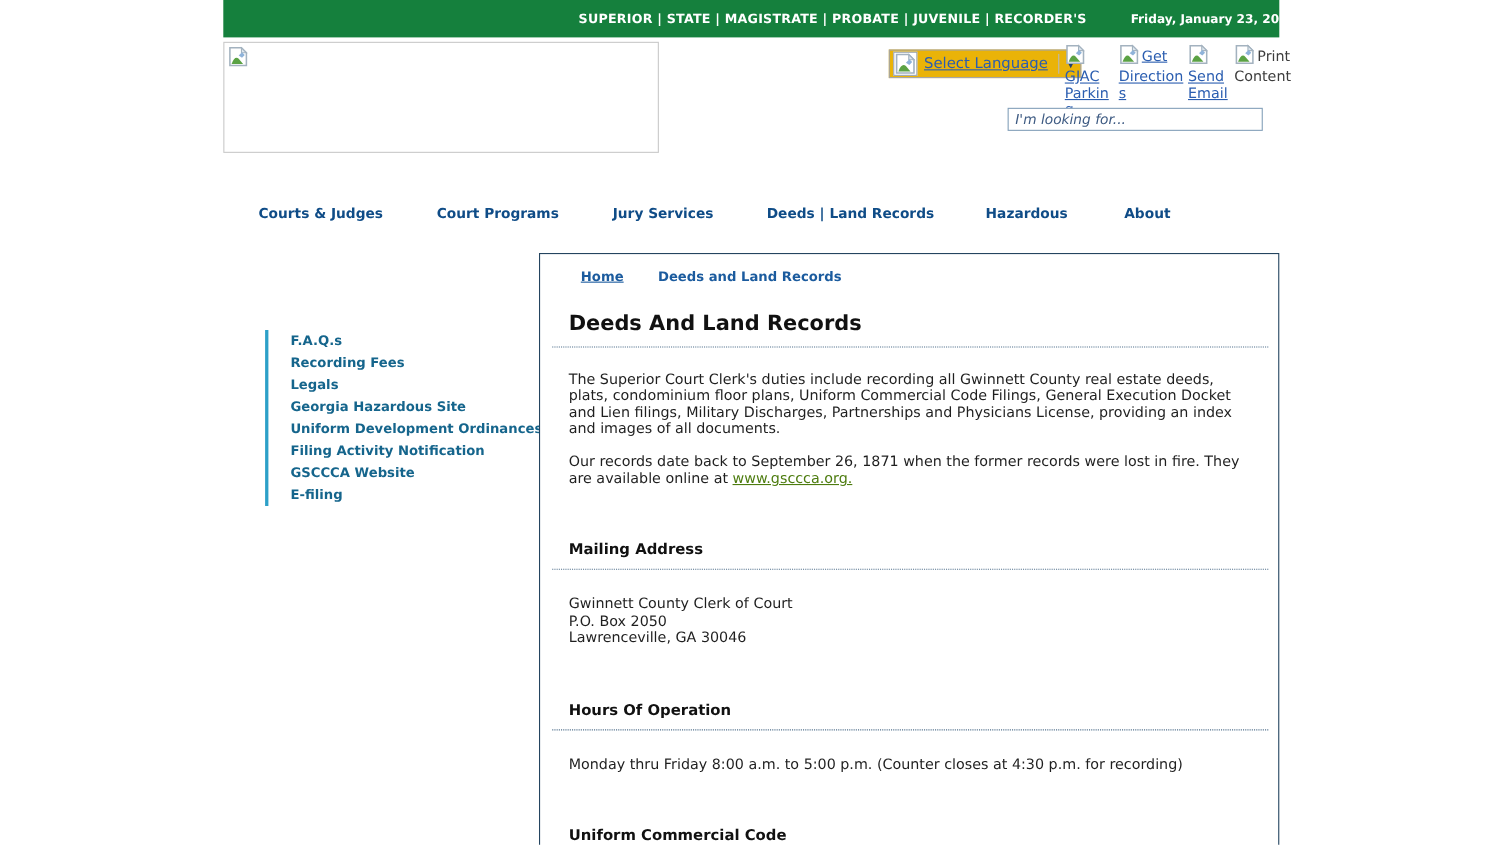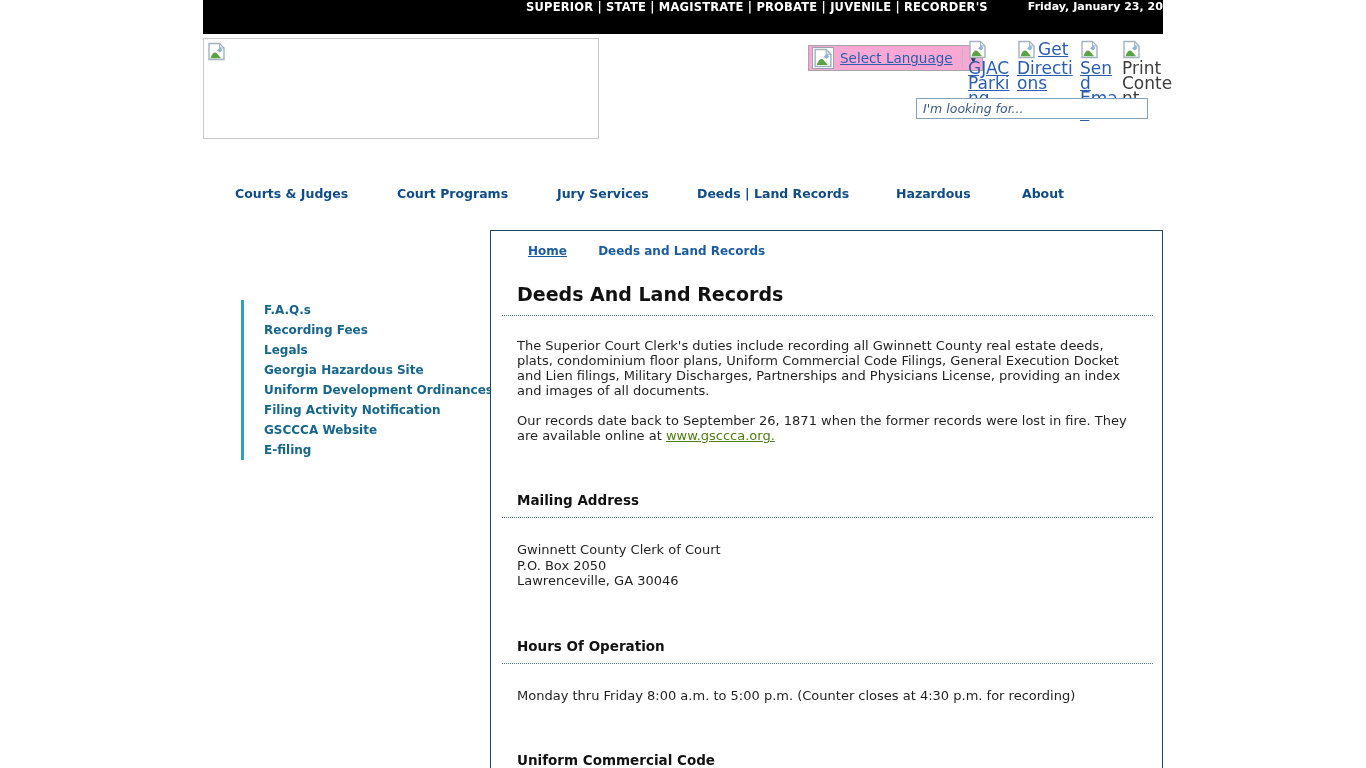--- a/index.html
+++ b/index.html
@@ -12,23 +12,23 @@
   }
   .wrapper {
     position: relative;
     width: 960px; height: 768px;
     margin: 0 auto;
   }
   
   .topbar {
     position: absolute; left: 0; top: 0;
     width: 960px; height: 34px;
-    background: #000000;
+    background: #15803d;
     color: #ffffff;
-    display: flex; 
+    display: flex; align-items: center;
   }
   .topbar-courts {
     margin-left: 323px;
     font-size: 11.5px; font-weight: bold; letter-spacing: 0.2px;
     white-space: nowrap;
   }
   .topbar-date {
     margin-left: auto; margin-right: 5px;
     font-size: 11px; font-weight: bold; white-space: nowrap; padding-left: 40px;
   }
@@ -40,42 +40,42 @@
     background: #ffffff;
   }
   .logo-box .bi { position: absolute; left: 3px; top: 3px; }
 
   .lang-widget {
     position: absolute; left: 605px; top: 45px;
     height: 26px;
     display: inline-flex; align-items: center;
     border: 1px solid #a6a6a6;
     padding: 0 5px 0 3px;
-    background: #f9a8d4;
+    background: #eab308;
   }
   .lang-frame {
     display: inline-block; border: 1px solid #9aa4ad;
     line-height: 0; padding: 0; margin-right: 6px; background: #fff;
   }
   .lang-label {
     font-size: 13.5px; color: #2a5db0;
     text-decoration: underline; white-space: nowrap; cursor: pointer;
   }
   .lang-sep {
     width: 1px; height: 18px; background: #b9b9b9;
     margin: 0 7px 0 9px;
   }
   .lang-arrow { font-size: 10px; color: #25416b; cursor: pointer; }
 
   .quick-links {
     position: absolute; left: 765px; top: 40px;
     display: flex; align-items: flex-start; gap: 3px;
   }
   .quick-link {
-    font-size: 17px; line-height: 15px;
+    font-size: 13px; line-height: 15px;
     color: #2a5db0; text-decoration: underline; cursor: pointer;
     word-wrap: break-word;
   }
   .quick-link .bi { margin-right: 2px; vertical-align: -4px; text-decoration: none; }
   .quick-link.no-link { color: #3c3c3c; text-decoration: none; cursor: default; }
   .ql-0 { width: 46px; }
   .ql-1 { width: 60px; }
   .ql-2 { width: 39px; }
   .ql-3 { width: 52px; }
 

